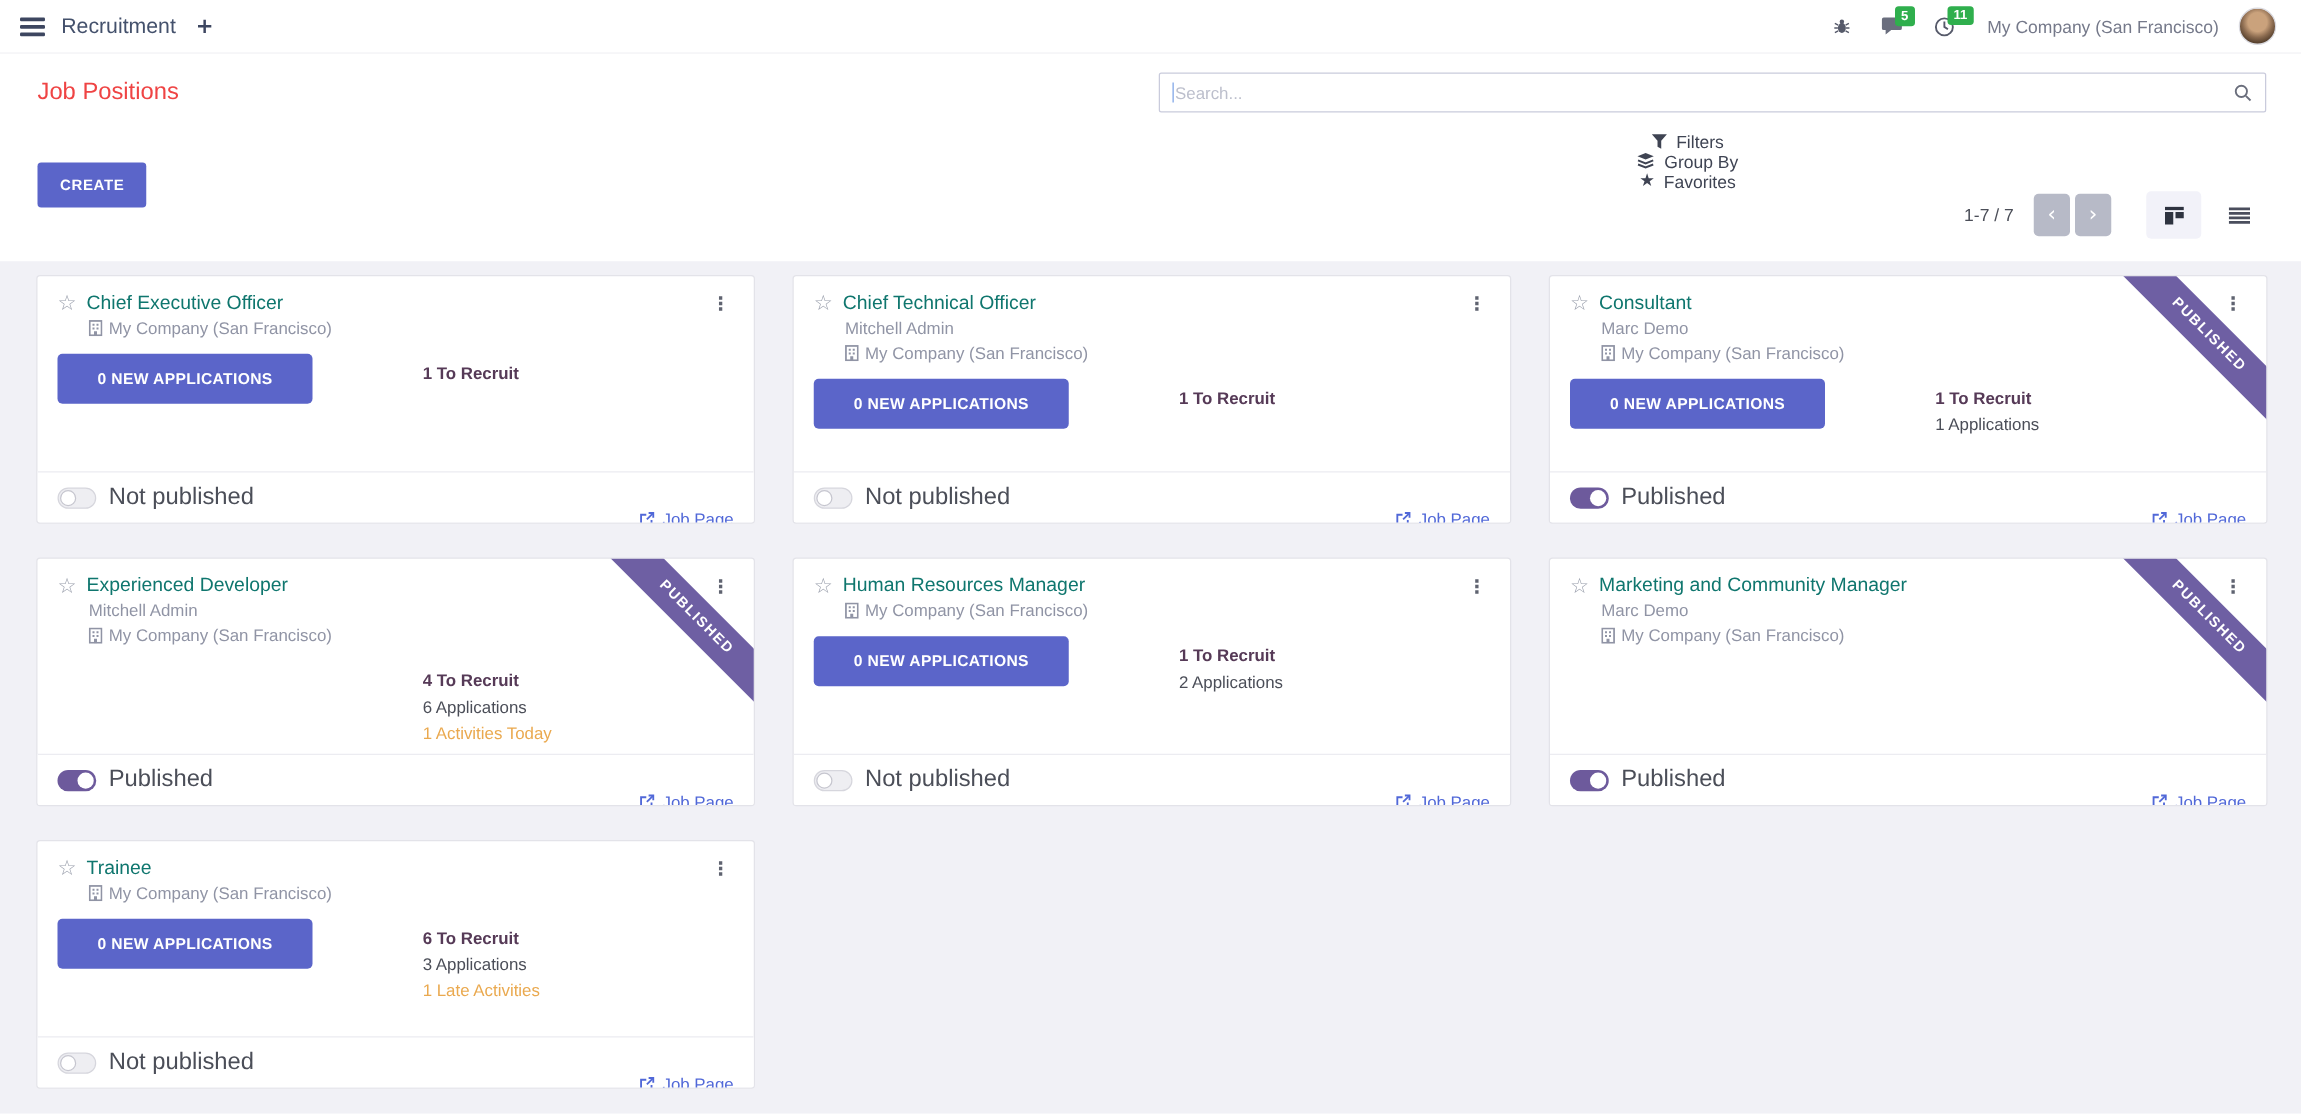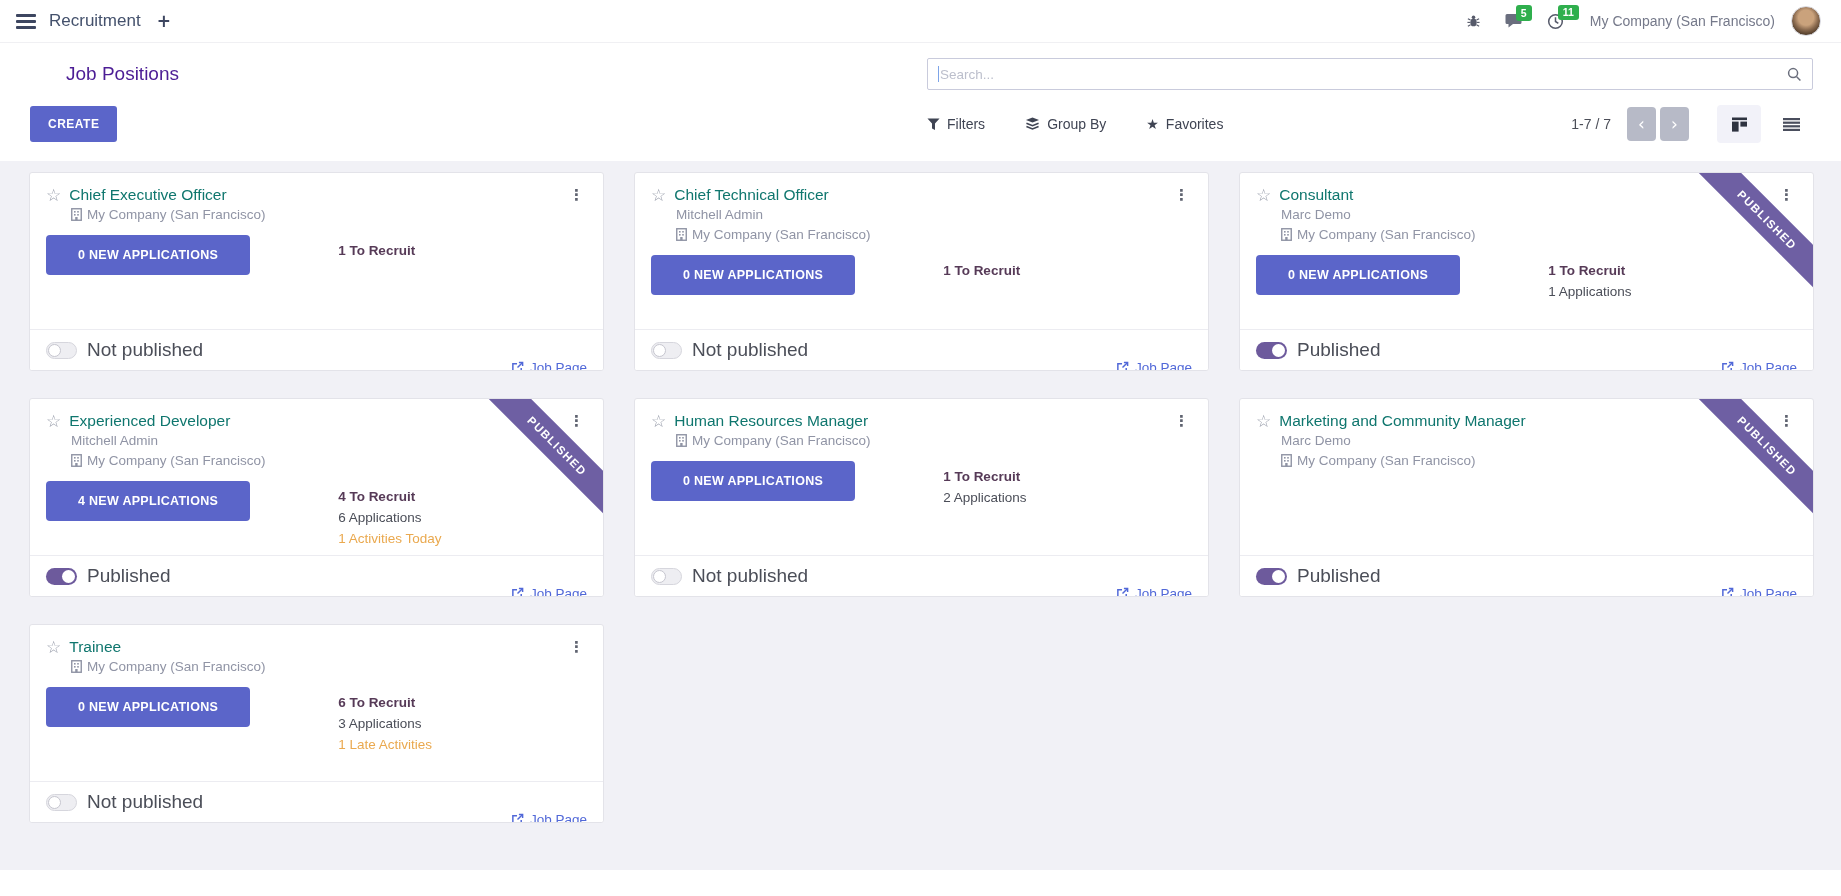--- a/index.html
+++ b/index.html
@@ -21,28 +21,28 @@
   .topbar-right { margin-left:auto; display:flex; align-items:center; }
   .tb-icon { position:relative; margin-left:24px; cursor:pointer; display:flex; align-items:center; }
   .badge { position:absolute; top:-8px; left:11px; background:#2faf4d; color:#fff; font-size:10.5px; font-weight:700; padding:1.5px 5px; border-radius:3px; line-height:1.2; }
   .company-name { font-size:14px; color:#75798a; margin:0 16px 0 26px; cursor:pointer; }
   .avatar { width:30px; height:30px; border-radius:50%; border:1px solid #d9d9df; cursor:pointer;
     background: radial-gradient(circle at 50% 38%, #caa27c 0 34%, #8a6a4f 55%, #4e3a28 78%, #3a2c1e); }
 
   
   .control { display:grid; grid-template-columns:1fr 886px; column-gap:40px; row-gap:15px;
              padding:15px 28px 18px 30px; background:#fff; align-items:center; }
-  .page-title { font-size:19px; color:#4c1d95; font-weight:400;margin-left:36px; }
+  .page-title { font-size:19px; color:#ef4444; font-weight:400; }
   .searchbox { height:32px; border:1px solid #c9cbdc; border-radius:2px; display:flex; align-items:center; padding:0 10px; background:#fff; }
   .caret { width:1px; height:16px; background:#7da4e8; margin-right:1px; }
   .searchbox input { border:none; outline:none; flex:1; font-size:13.5px; color:#333; font-family:inherit; background:transparent; }
   .searchbox input::placeholder { color:#bcbfcc; }
   .btn-create { justify-self:start; background:#5b65c9; color:#fff; border:none; border-radius:3px;
     font-size:12px; font-weight:700; letter-spacing:.5px; padding:11px 18px; cursor:pointer; font-family:inherit; }
-  .filter-row { display:flex; align-items:center; }
+  .filter-row { display:flex; align-items:center;flex-direction:column; }
   .filter-item { display:flex; align-items:center; gap:7px; font-size:14px; color:#3f4453; margin-right:40px; cursor:pointer; }
   .fav-star { font-size:14px; color:#3f4453; }
   .pager-group { margin-left:auto; display:flex; align-items:center; }
   .pager-text { font-size:14px; color:#4b4e58; margin-right:12px; }
   .pager-btn { width:29px; height:34px; background:#b7bac7; border:none; border-radius:4px; color:#fff;
     font-size:17px; display:flex; align-items:center; justify-content:center; cursor:pointer; margin-left:4px; }
   .switcher { display:flex; align-items:center; margin-left:20px; }
   .view-btn { width:44px; height:38px; display:flex; align-items:center; justify-content:center;
     border:none; background:transparent; border-radius:4px; cursor:pointer; margin-left:8px; }
   .view-btn.active { background:#f2f2f9; }
@@ -353,21 +353,20 @@
               <rect x="3" y="3" width="1.6" height="1.6" fill="#9094a5"></rect>
               <rect x="6.2" y="3" width="1.6" height="1.6" fill="#9094a5"></rect>
               <rect x="3" y="6" width="1.6" height="1.6" fill="#9094a5"></rect>
               <rect x="6.2" y="6" width="1.6" height="1.6" fill="#9094a5"></rect>
               <rect x="4.2" y="9" width="2.4" height="3.5" fill="#9094a5"></rect>
             </svg>
           </span>
         <span>My Company (San Francisco)</span>
       </div>
       <div class="card-main">
-        <button class="btn-apps">4 NEW APPLICATIONS</button>
         <div class="stats">
           <div class="stat-recruit">4 To Recruit</div>
           <div class="stat-apps">6 Applications</div>
           <div class="stat-activity">1 Activities Today</div>
         </div>
       </div>
     </div>
     <div class="card-footer">
       <span class="toggle on">
           <span class="knob"></span>

